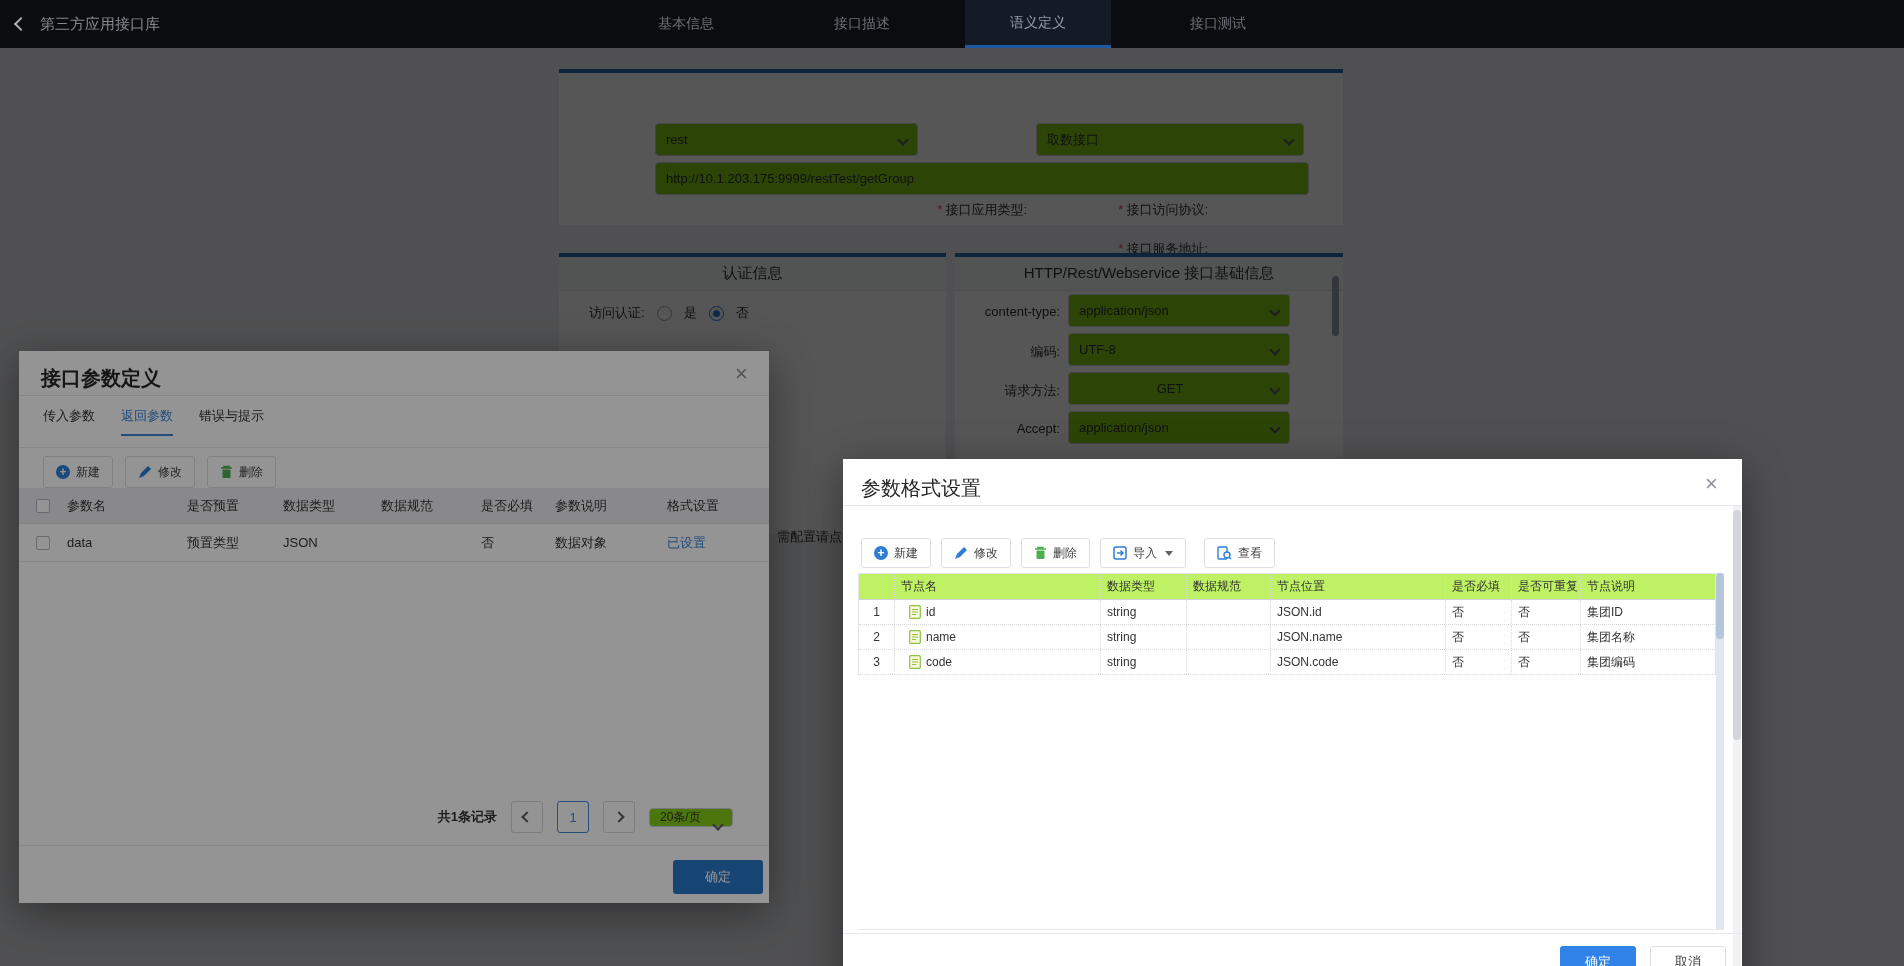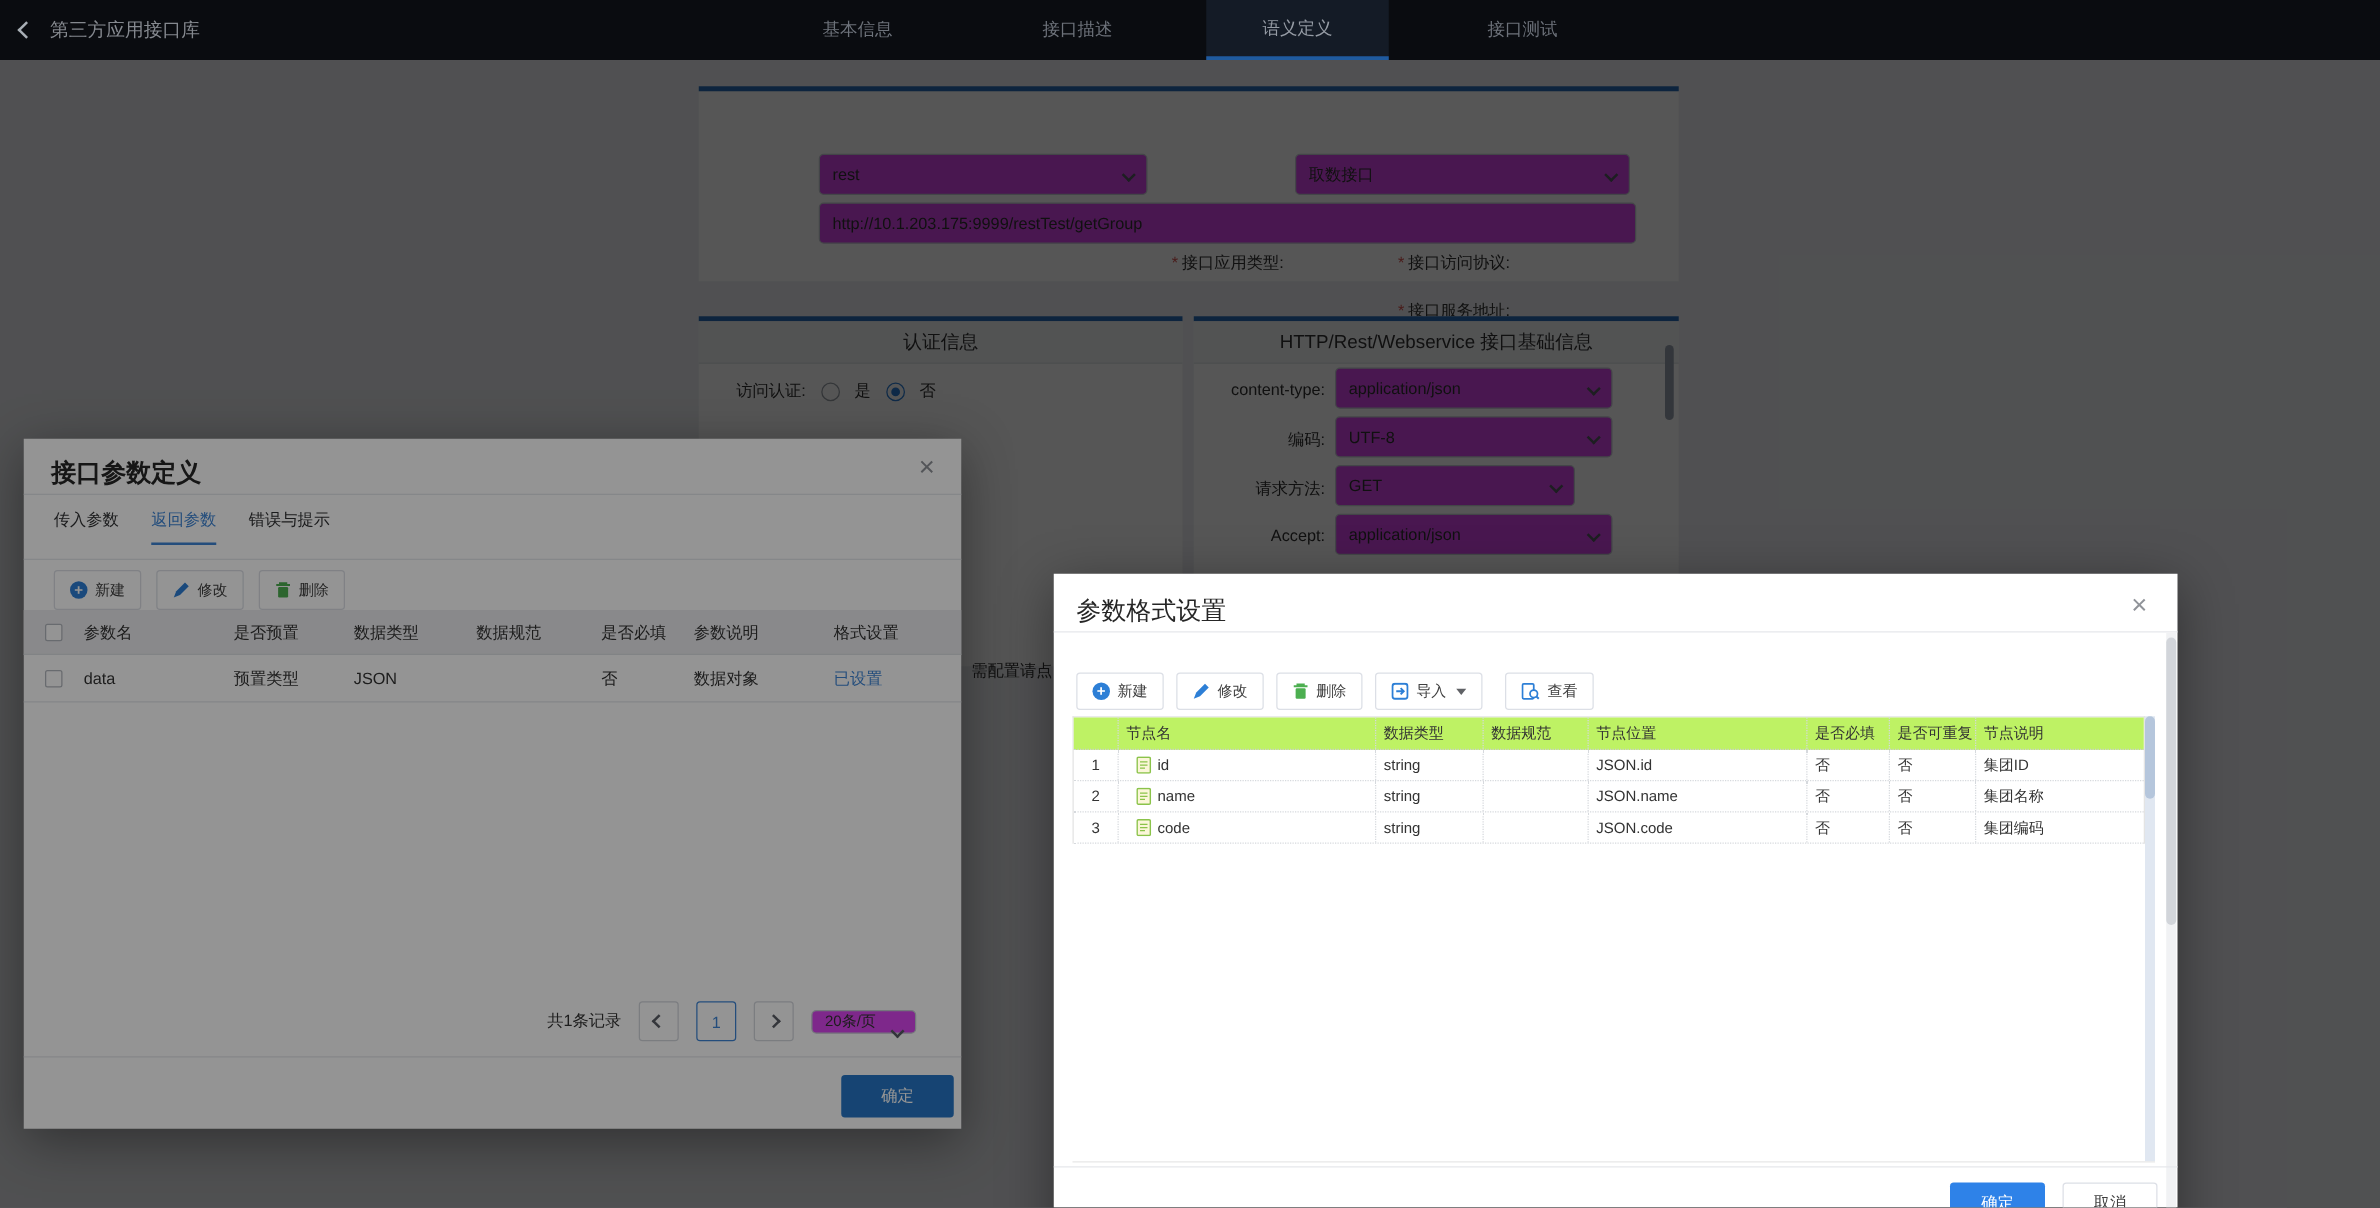--- a/index.html
+++ b/index.html
@@ -16,21 +16,21 @@
   .tab{top:0;height:48px;width:146px;display:flex;align-items:center;justify-content:center;font-size:14px;color:#6d727a;cursor:pointer;}
   .tab.active{background:#141b26;color:#959ba4;border-bottom:3px solid #1f5a9e;}
   
   .overlay{left:0;top:48px;width:1904px;height:918px;background:rgba(0,0,0,0.42);}
   #overlay1{z-index:10;} #overlay2{z-index:30;}
   
   .panel{background:#fff;border-top:4px solid #2a6db8;z-index:0;}
   .panel-h{height:34px;background:#f4f6f8;border-bottom:1px solid #e2e5e9;display:flex;align-items:center;justify-content:center;font-size:15px;color:#333;}
   .lbl{font-size:13px;color:#333;text-align:right;}
   .req{color:#d9534f;margin-right:3px;}
-  .sel,.inp{background:#d946ef;border:1px solid #c9ced6;border-radius:4px;height:33px;display:flex;align-items:center;padding:0 28px 0 10px;font-size:13px;color:#333;}
+  .sel,.inp{background:#84cc16;border:1px solid #c9ced6;border-radius:4px;height:33px;display:flex;align-items:center;padding:0 28px 0 10px;font-size:13px;color:#333;}
   .inp{padding-right:10px;}
   .sel .cv{position:absolute;right:10px;top:12px;}
   .radio{width:15px;height:15px;border-radius:50%;border:1px solid #9aa0a8;background:#fff;position:relative;}
   .radio.on{border-color:#2d7fd6;}
   .radio.on::after{content:"";position:absolute;left:3px;top:3px;width:7px;height:7px;border-radius:50%;background:#2d7fd6;}
   .sb{background:#9aa3b0;border-radius:4px;}
   
   .modal{background:#fff;box-shadow:0 10px 40px rgba(0,0,0,.4);}
   #modal1{left:19px;top:351px;width:750px;height:552px;z-index:20;}
   #modal2{left:843px;top:459px;width:899px;height:560px;z-index:40;}
@@ -122,21 +122,21 @@
     <div class="abs sel" style="left:113px;top:37px;width:222px;">
         <span>application/json</span>
         <span class="cv chev down"></span>
       </div>
     <div class="abs lbl" style="left:5px;top:86px;width:100px;">编码:</div>
     <div class="abs sel" style="left:113px;top:76px;width:222px;">
         <span>UTF-8</span>
         <span class="cv chev down"></span>
       </div>
     <div class="abs lbl" style="left:5px;top:125px;width:100px;">请求方法:</div>
-    <div class="abs sel" style="left:113px;top:115px;width:192px;">
+    <div class="abs sel" style="left:113px;top:115px;width:222px;justify-content:center;">
         <span>GET</span>
         <span class="cv chev down"></span>
       </div>
     <div class="abs lbl" style="left:5px;top:164px;width:100px;">Accept:</div>
     <div class="abs sel" style="left:113px;top:154px;width:222px;">
         <span>application/json</span>
         <span class="cv chev down"></span>
       </div>
     <div class="abs sb" style="left:377px;top:19px;width:7px;height:60px;"></div>
   </div>
@@ -198,21 +198,21 @@
         <span class="c2">预置类型</span>
         <span class="c3">JSON</span>
         <span class="c4"></span>
         <span class="c5">否</span>
         <span class="c6">数据对象</span>
         <span class="c7 link">已设置</span>
       </div>
     </div>
 
     <div class="abs" style="right:36px;top:450px;display:flex;align-items:center;gap:14px;">
-      <span style="font-size:13px;color:#333;">共1条记录</span>
+      <span style="font-size:13px;color:#333;font-weight:bold;">共1条记录</span>
       <span class="pgbtn">
           <span class="chev left" style="border-color:#5a5e66;padding:3px;"></span>
         </span>
       <span class="pgbtn cur">1</span>
       <span class="pgbtn">
           <span class="chev right" style="border-color:#5a5e66;padding:3px;"></span>
         </span>
       <span class="sel" style="position:relative;width:84px;height:19px;font-size:12px;">
           <span>20条/页</span>
           <span class="cv chev down" style="top:12px;"></span>

